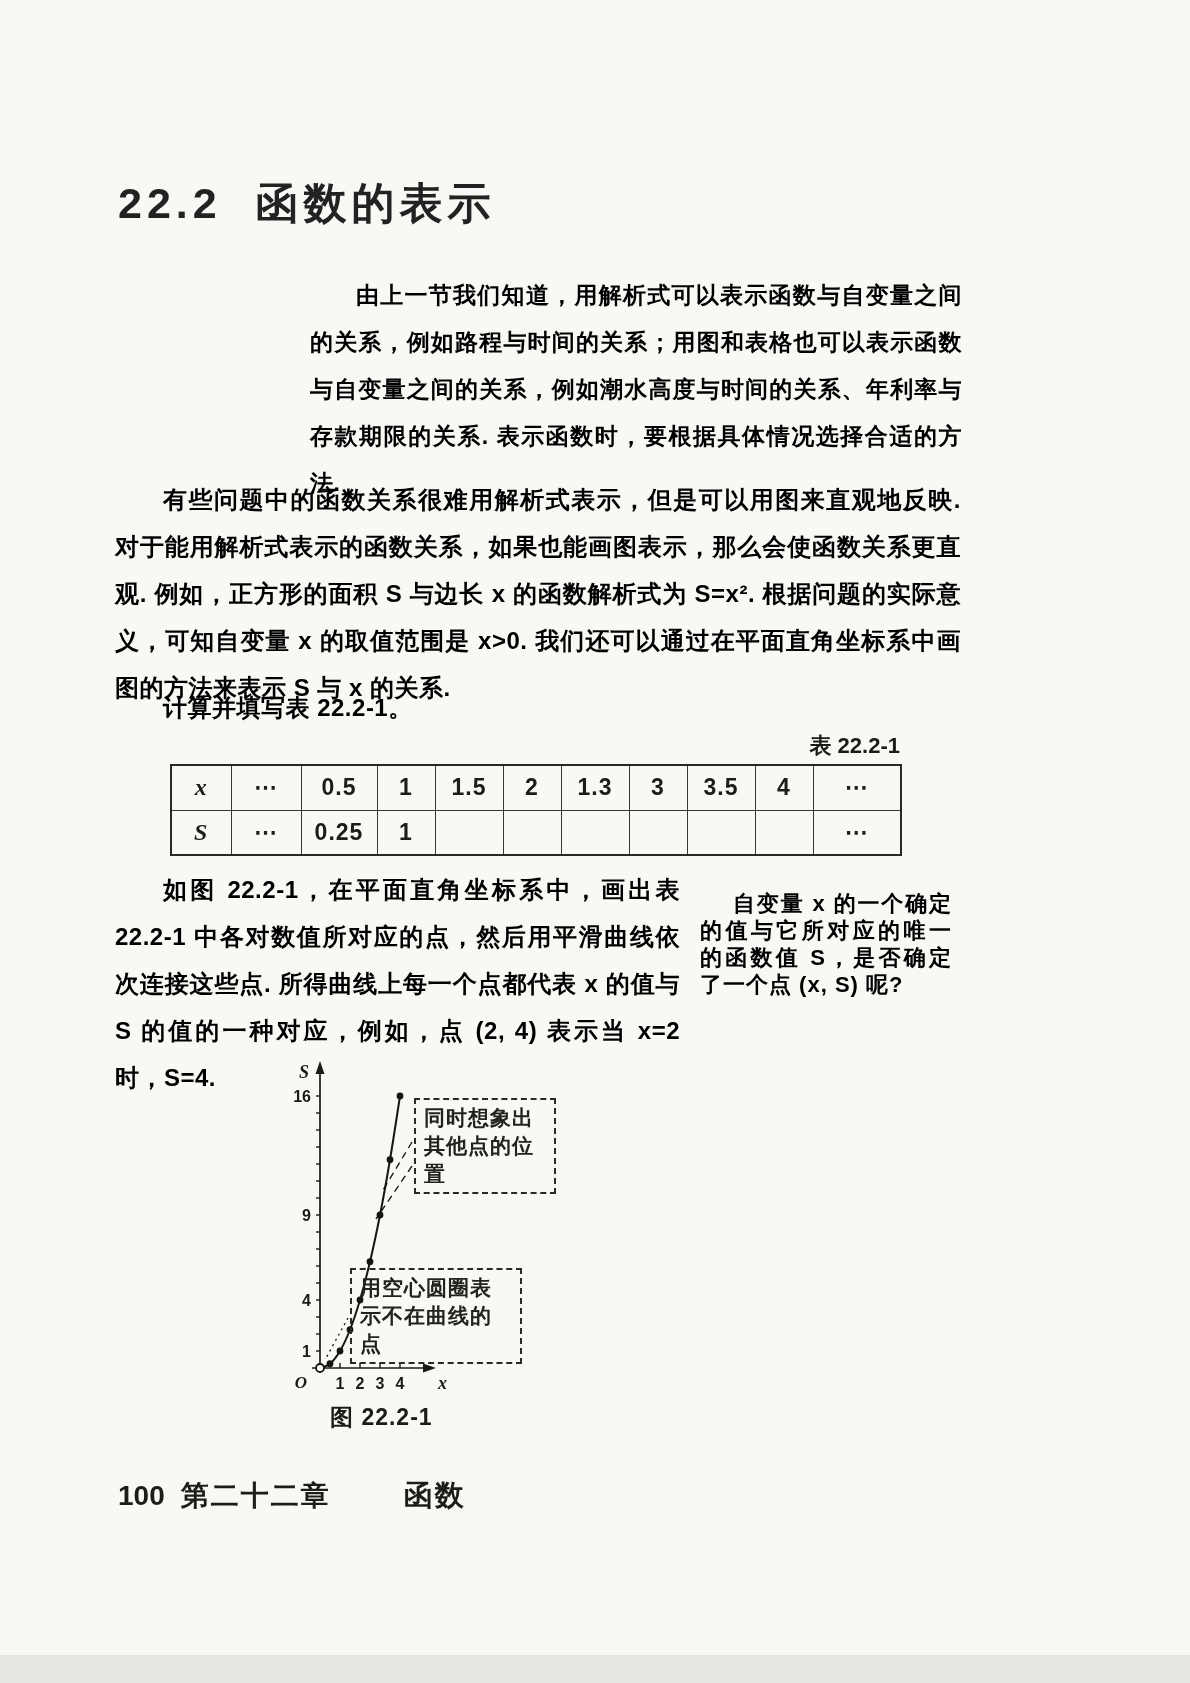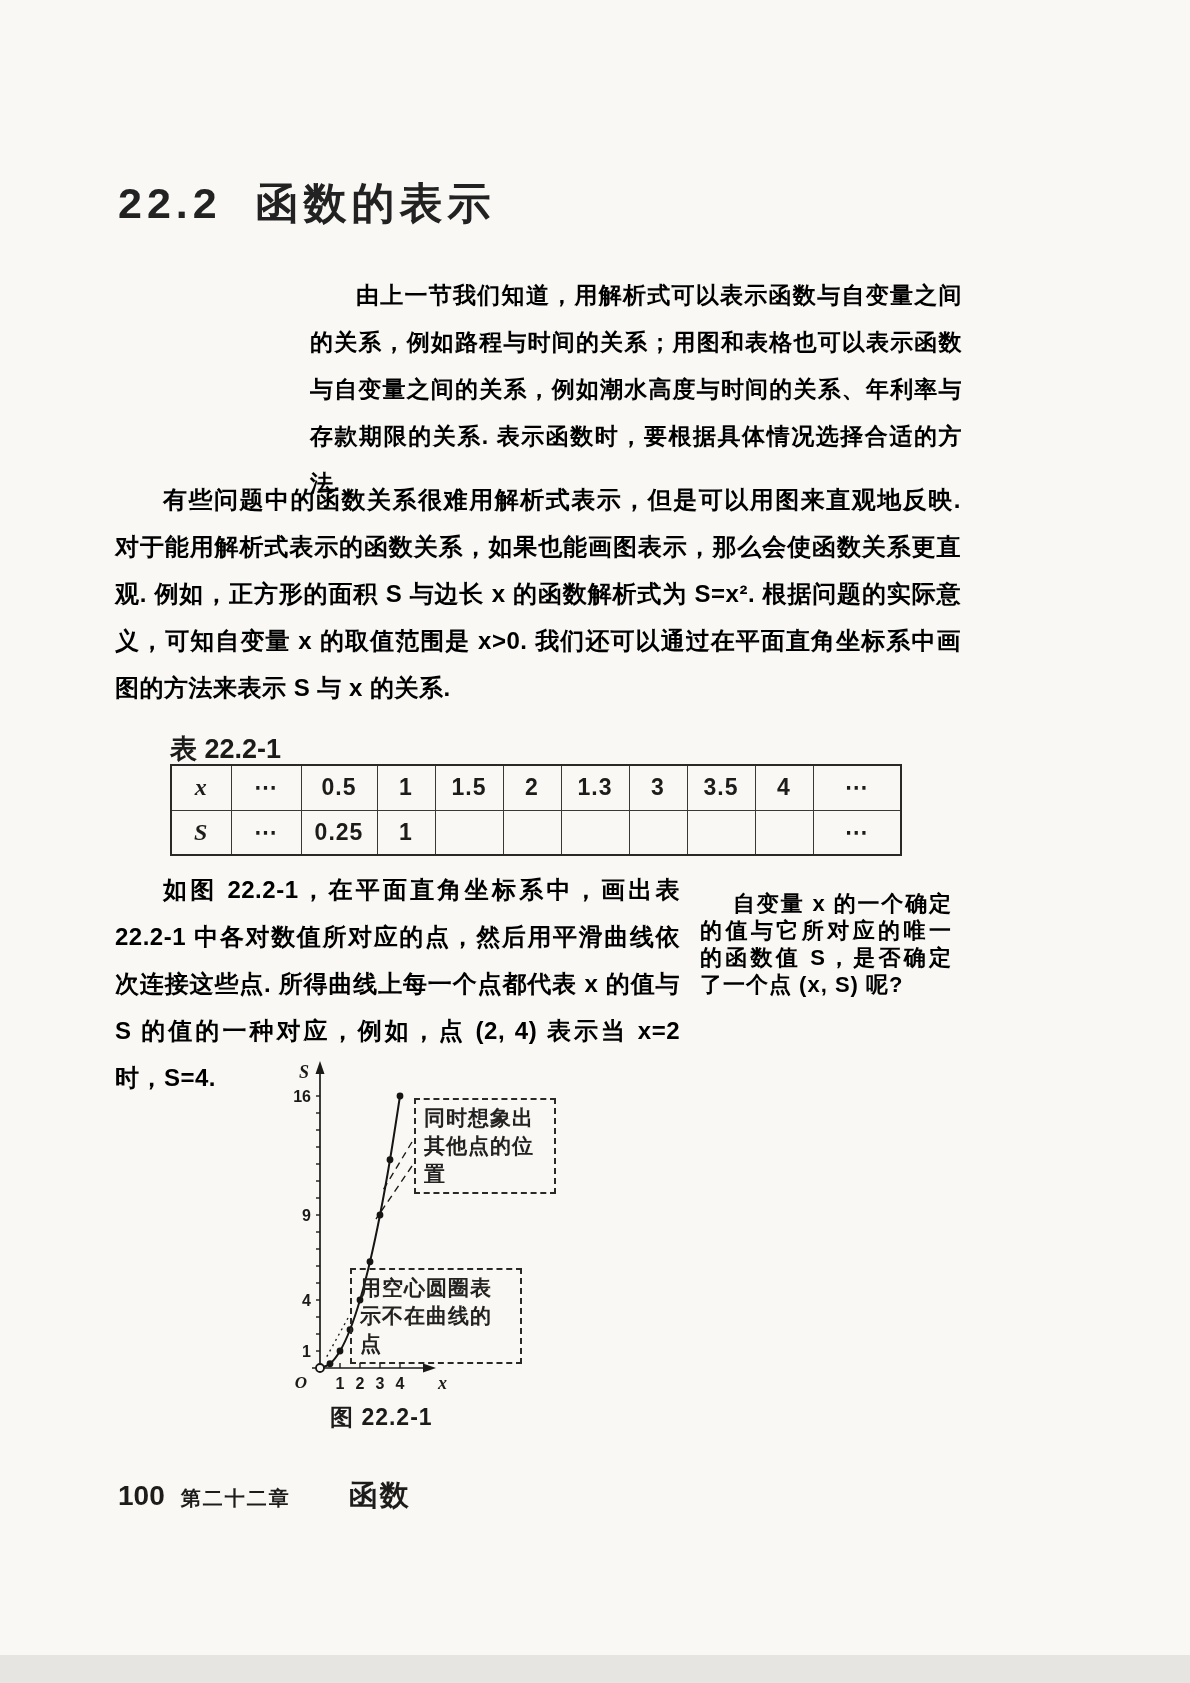--- a/index.html
+++ b/index.html
@@ -15,22 +15,22 @@
     letter-spacing:5px; white-space:pre; color:#222;margin-top:33px;
   }
   .para {
     font-weight:700; text-align:justify; color:#000000; letter-spacing:.5px;
   }
   .indent { text-indent:2em; }
   .para1 { left:310px; top:272px; width:652px; font-size:23px; line-height:47px; }
   .para2 { left:115px; top:476px; width:846px; font-size:24px; line-height:47px; }
   .instruction { left:115px; top:688px; width:600px; font-size:24px; line-height:40px; }
   .table-caption {
-    left:170px; top:731px; width:730px; text-align:left;
-    font-size:27px; font-weight:700;
+    left:170px; top:731px; width:730px; text-align:right;
+    font-size:22px; font-weight:700;
   }
   .data-table {
     left:170px; top:764px; width:730px; border-collapse:collapse;
     table-layout:fixed; font-size:23px; font-weight:700;
     border:2px solid #2a2927; background:transparent;
   }
   .data-table td {
     border:1.6px solid #3a3835; height:45px; text-align:center;
     color:#1d1c1a; letter-spacing:1px;
   }
@@ -61,38 +61,39 @@
     color:#232220; text-align:left;
   }
   .annot1 { left:162px; top:42px;  width:142px; }
   .annot2 { left:98px;  top:212px; width:172px; }
   .fig-caption {
     position:absolute; left:78px; top:346px;
     font-size:23px; font-weight:700; letter-spacing:1px;
   }
   .footer { left:118px; top:1476px; font-weight:700; color:#1d1c1a; }
   .footer .pn { font-size:28px; margin-right:16px; }
-  .footer .ch { font-size:20px; margin-right:22px; letter-spacing:2px;font-family:Liberation Mono, monospace; }
+  .footer .ch { font-size:28px; margin-right:37px; letter-spacing:2px;font-family:Liberation Mono, monospace; }
   .footer .se { font-size:29px; letter-spacing:2px;margin-left:36px; }
   .scan-strip {
     position:absolute; left:0; bottom:0; width:100%; height:28px;
     background:#e7e5e1;
   }
 </style>
 </head>
 <body>
 
 <div class="page">
 
   <h1 class="abs title">22.2  函数的表示</h1>
 
   <p class="abs para para1 indent">由上一节我们知道，用解析式可以表示函数与自变量之间的关系，例如路程与时间的关系；用图和表格也可以表示函数与自变量之间的关系，例如潮水高度与时间的关系、年利率与存款期限的关系. 表示函数时，要根据具体情况选择合适的方法.</p>
 
   <p class="abs para para2 indent">有些问题中的函数关系很难用解析式表示，但是可以用图来直观地反映. 对于能用解析式表示的函数关系，如果也能画图表示，那么会使函数关系更直观. 例如，正方形的面积 S 与边长 x 的函数解析式为 S=x². 根据问题的实际意义，可知自变量 x 的取值范围是 x&gt;0. 我们还可以通过在平面直角坐标系中画图的方法来表示 S 与 x 的关系.</p>
 
+  <p class="abs para instruction indent">计算并填写表 22.2-1。</p>
 
   <div class="abs table-caption">表 22.2-1</div>
 
   <table class="abs data-table">
     <colgroup>
       <col style="width:60px">
         <col style="width:70px">
         <col style="width:76px">
       <col style="width:58px">
         <col style="width:68px">

